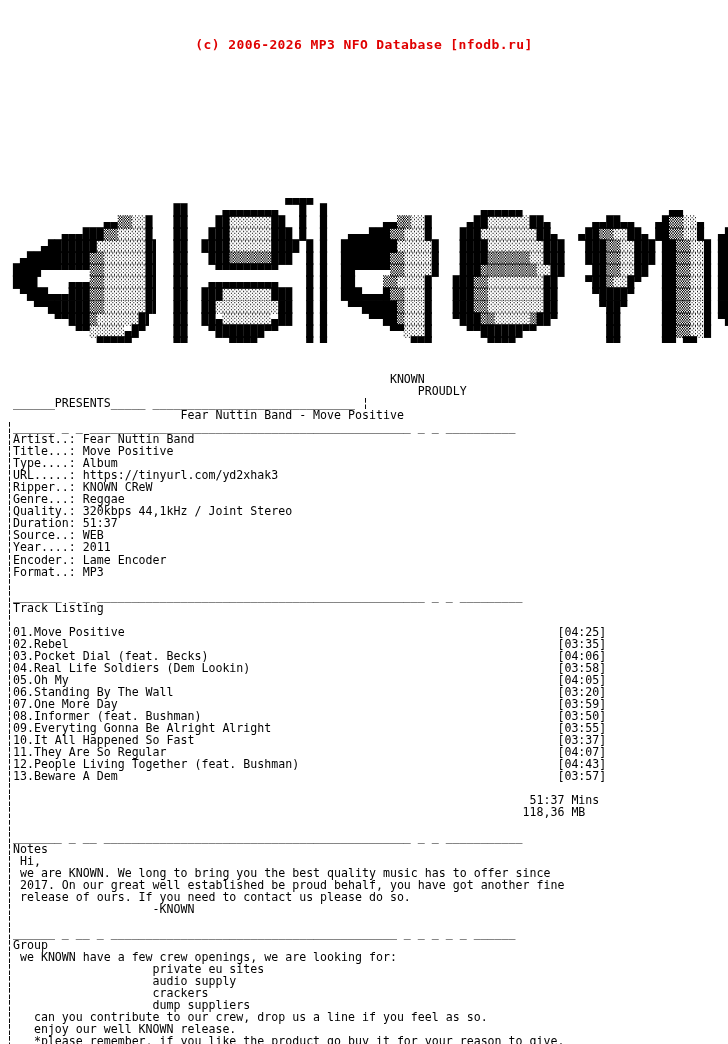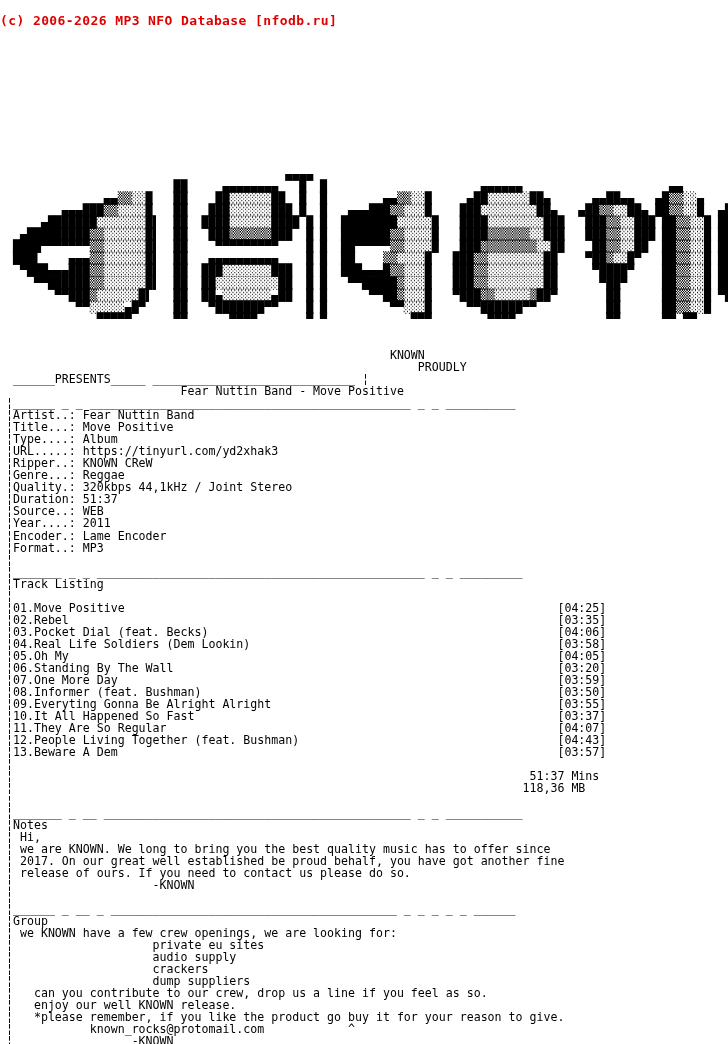--- a/index.html
+++ b/index.html
@@ -13,29 +13,30 @@
     height: 1044px;
     overflow: hidden;
     font-family: "DejaVu Sans Mono", "Liberation Mono", monospace;
   }
   .page {
     position: relative;
     width: 728px;
     height: 1044px;
   }
   .hdr {
-    text-align: left;
+    text-align: center;
     color: #e00000;
     font-family: "DejaVu Sans Mono", "Liberation Mono", monospace;
     font-size: 13px;
     line-height: 18px;
     letter-spacing: 0.4px;
     padding-top: 12px;
     white-space: pre;
     font-weight: bold;
+    margin-top: 24px;
   }
   .nfo {
     position: absolute;
     top: 144px;
     left: 6px;
     width: 716px;
     color: #000000;
     font-family: "DejaVu Sans Mono", "Liberation Mono", monospace;
     font-size: 11.6px;
     line-height: 12.05px;

